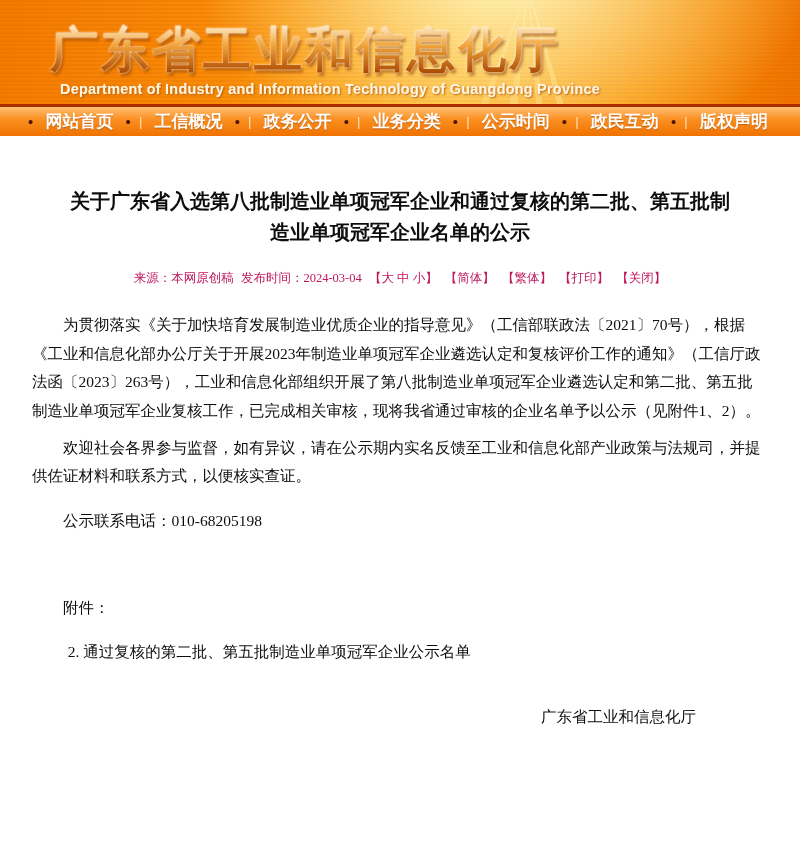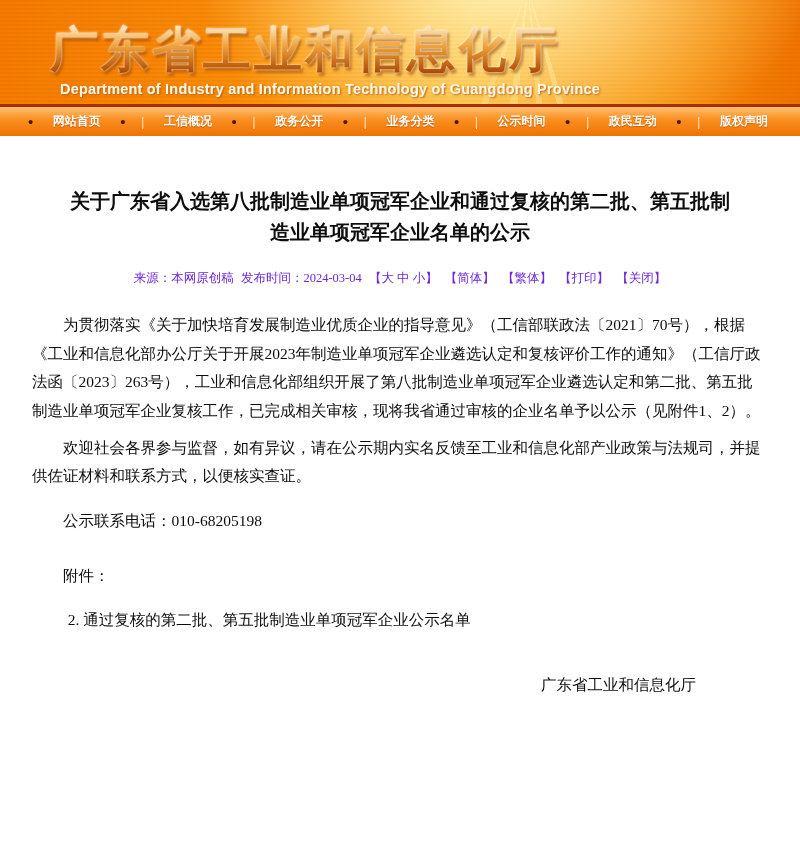--- a/index.html
+++ b/index.html
@@ -39,46 +39,46 @@
   }
 
   
   .navbar {
     height:32px; border-top:3px solid #ab2c00;
     background:linear-gradient(180deg, #ffc173 0%, #fb9022 42%, #ef7200 100%);
     display:flex; align-items:center; justify-content:space-between;
     padding:0 28px;
   }
   .nav-item {
-    color:#ffffff; font-size:12px; font-weight:bold; text-decoration:none;
+    color:#ffffff; font-size:17px; font-weight:bold; text-decoration:none;
     padding:0 4px; cursor:pointer; white-space:nowrap;
     text-shadow:0 1px 1px rgba(160,70,0,.6);
   }
   .nav-sep-dot { color:#4d1300; font-size:15px; line-height:1; }
   .nav-sep-pipe { color:#ffe2b4; font-size:13px; }
 
   
   .content { padding:0 32px; color:#111; }
   .article-title {
     margin:50px 32px 0; font-size:20px; line-height:1.55; font-weight:bold;
     text-align:center; color:#0d0d0d;
   }
   .meta {
-    margin-top:22px; text-align:center; font-size:12.5px; color:#6d28d9;
+    margin-top:22px; text-align:center; font-size:12.5px; color:#be185d;
     font-family:"Liberation Serif","DejaVu Serif",serif;
   }
   .meta span { margin:0 2px; }
   .meta .ctl { cursor:pointer; }
   .body-text {
     margin-top:24px; font-size:15.5px; line-height:1.85; color:#0d0d0d;
     font-family:"Liberation Serif","DejaVu Serif",serif;
   }
   .para { text-indent:2em; margin:8px 0 8px; }
   .info-line { text-indent:2em; margin:16px 0 0; }
-  .att-label { text-indent:2em; margin:26px 0 0; }
+  .att-label { text-indent:2em; margin:58px 0 0; }
   .att-item { margin:16px 0 0 2.3em; cursor:pointer; }
   .signature { text-align:right; padding-right:72px; margin-top:36px;
     font-size:15.5px; font-family:"Liberation Serif","DejaVu Serif",serif; }
 </style>
 </head>
 <body>
 
 <div class="banner">
   <div class="banner-title">广东省工业和信息化厅</div>
   <div class="banner-subtitle">Department of Industry and Information Technology of Guangdong Province</div>

